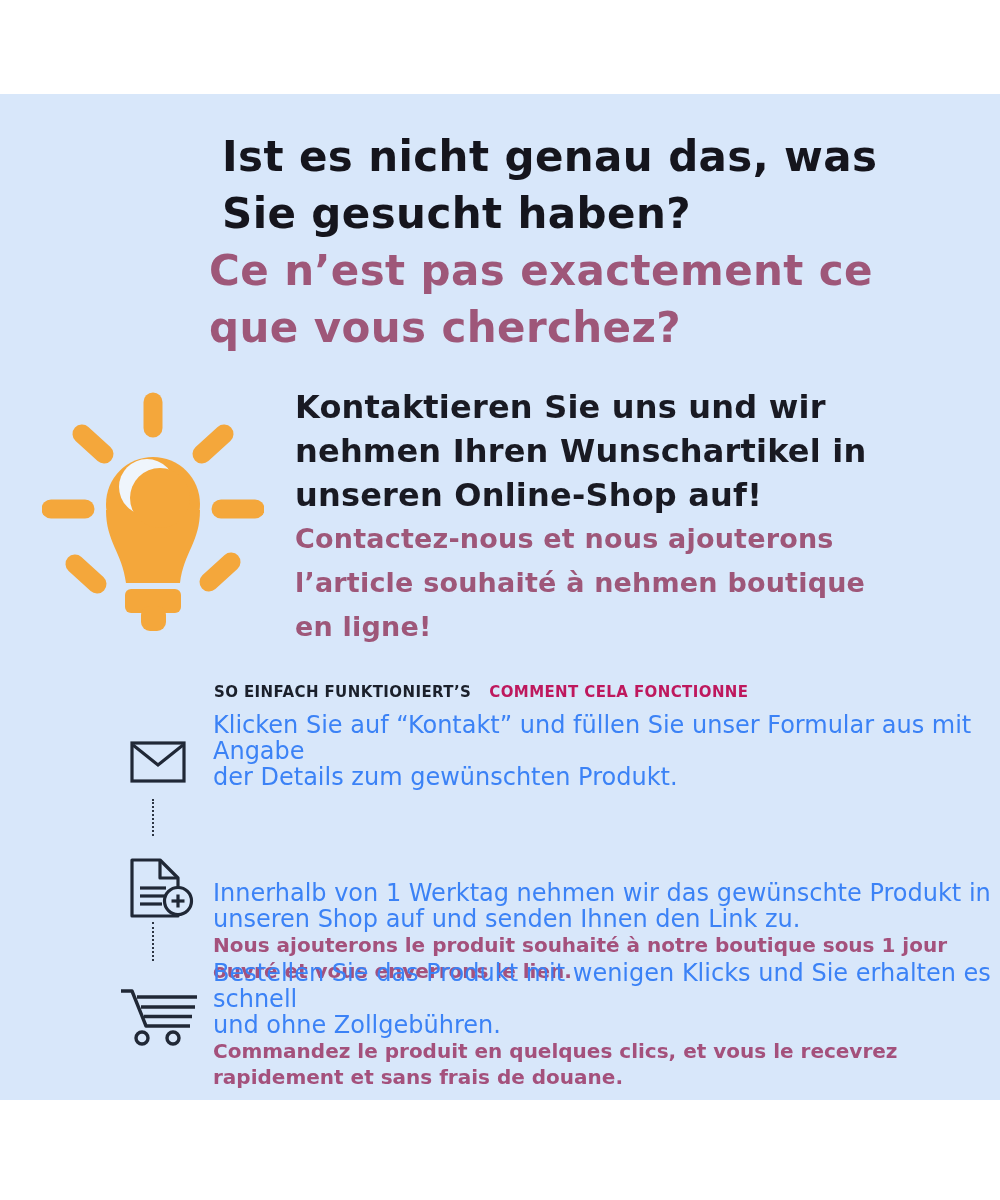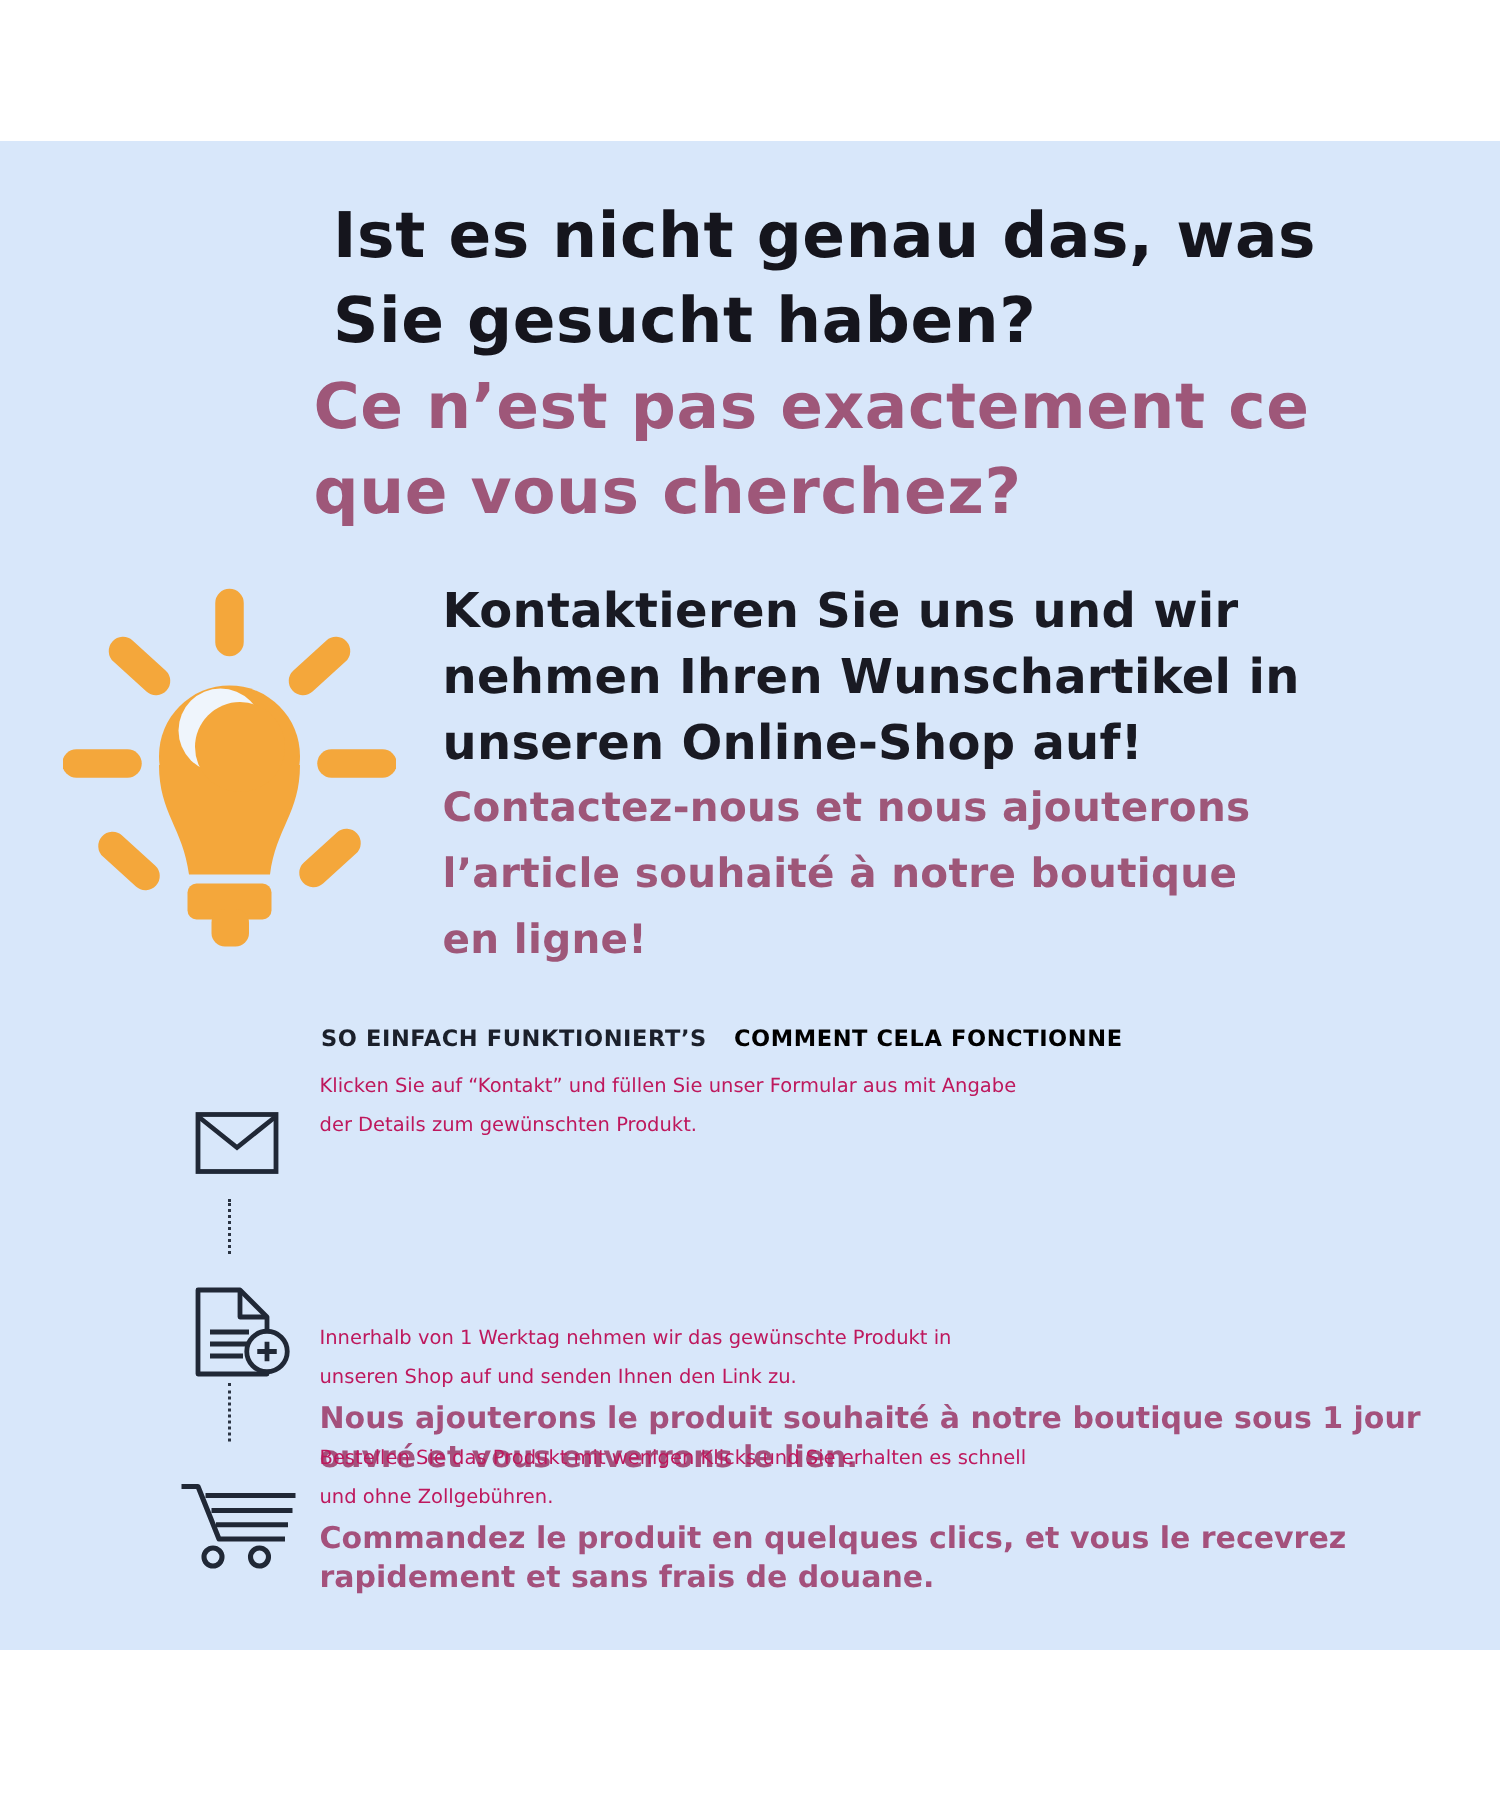--- a/index.html
+++ b/index.html
@@ -59,32 +59,32 @@
   .hiw-row {
     left: 214px; top: 683px;
     display: flex; gap: 18px; align-items: flex-end;
   }
   .hiw-de {
     font-size: 15px; font-weight: bold; letter-spacing: 0.4px;
     color: #1B202B;
   }
   .hiw-fr {
     font-size: 15px; font-weight: bold; letter-spacing: 0.4px;
-    color: #000000;
+    color: #be185d;
   }
 
   
   .step { left: 213px; width: 780px; }
   .step-1 { top: 712px; }
   .step-2 { top: 880px; }
   .step-3 { top: 960px; }
   .step-de {
-    font-size: 13px; line-height: 26px;
+    font-size: 24px; line-height: 26px;
     font-weight: normal;
-    color: #be185d;
+    color: #3b82f6;
   }
   .step-fr {
     font-size: 20px; line-height: 26px;
     font-weight: bold;
     color: #A4517C;
   }
 
   
   .icon-envelope { left: 130px; top: 741px; width: 56px; height: 42px; }
   .icon-document { left: 122px; top: 857px; width: 74px; height: 62px; }
@@ -131,21 +131,21 @@
         <rect x="83" y="197" width="56" height="24" rx="6"></rect>
         <rect x="99" y="214" width="25" height="25" rx="9"></rect>
       </g>
     </svg>
   </div>
 
   <div class="abs pre intro-de">Kontaktieren Sie uns und wir
 nehmen Ihren Wunschartikel in
 unseren Online-Shop auf!</div>
   <div class="abs pre intro-fr">Contactez-nous et nous ajouterons
-l’article souhaité à notre boutique
+l’article souhaité à nehmen boutique
 en ligne!</div>
 
   <div class="abs hiw-row">
     <span class="hiw-de">SO EINFACH FUNKTIONIERT’S</span>
     <span class="hiw-fr">COMMENT CELA FONCTIONNE</span>
   </div>
 
   <div class="abs icon-envelope">
     <svg width="56" height="42" viewBox="0 0 56 42" aria-hidden="true">
       <g fill="none" stroke="#202836" stroke-width="3.2">

